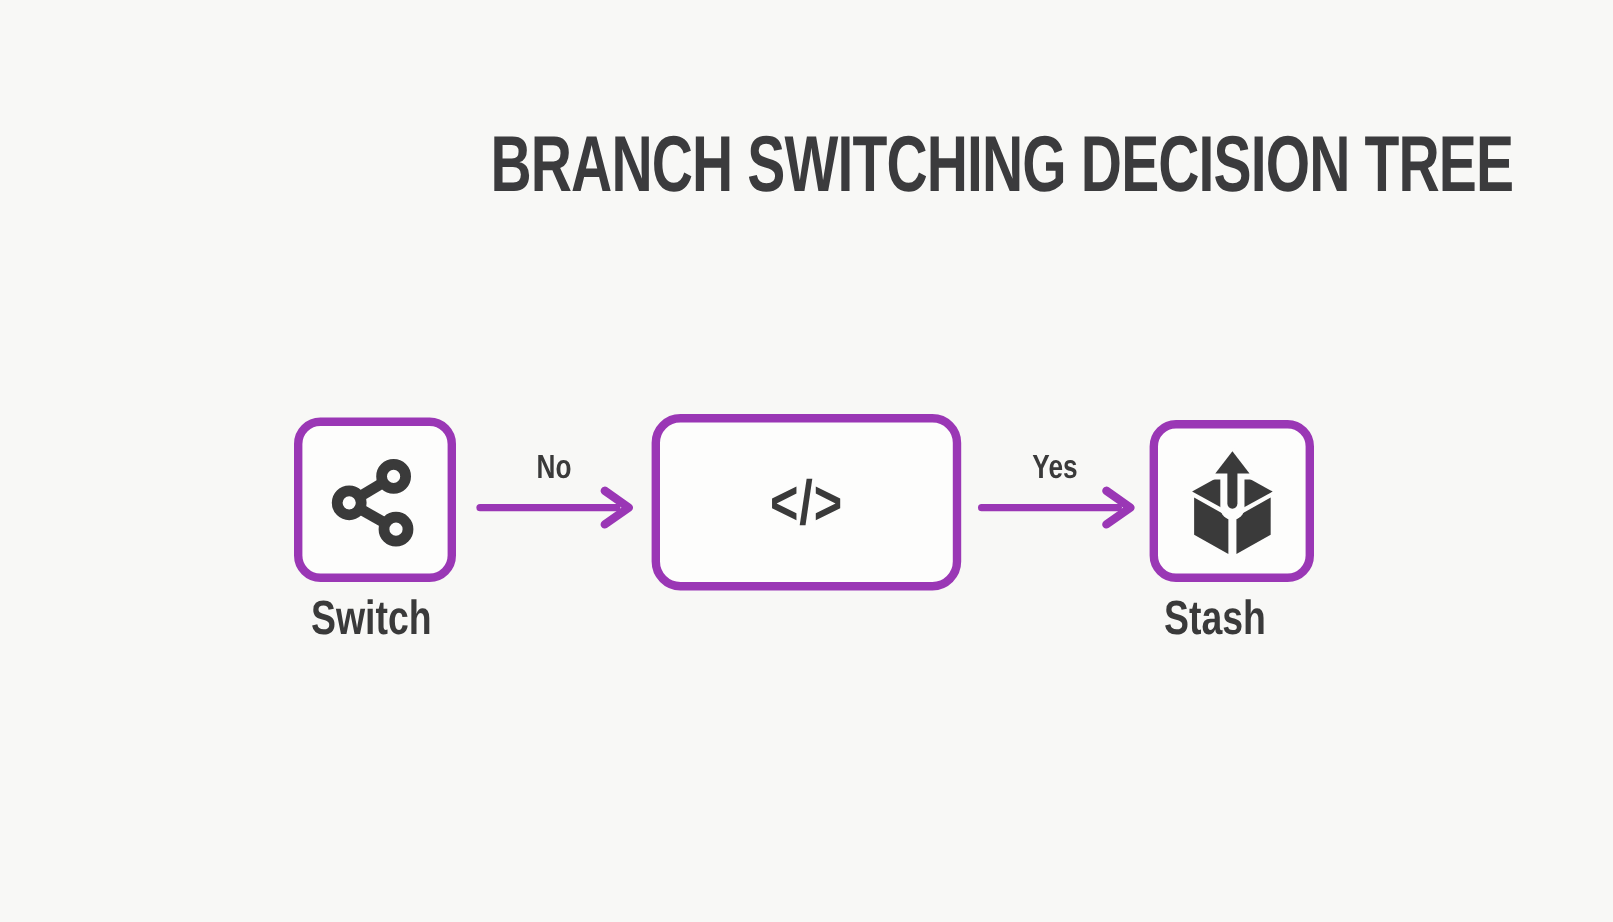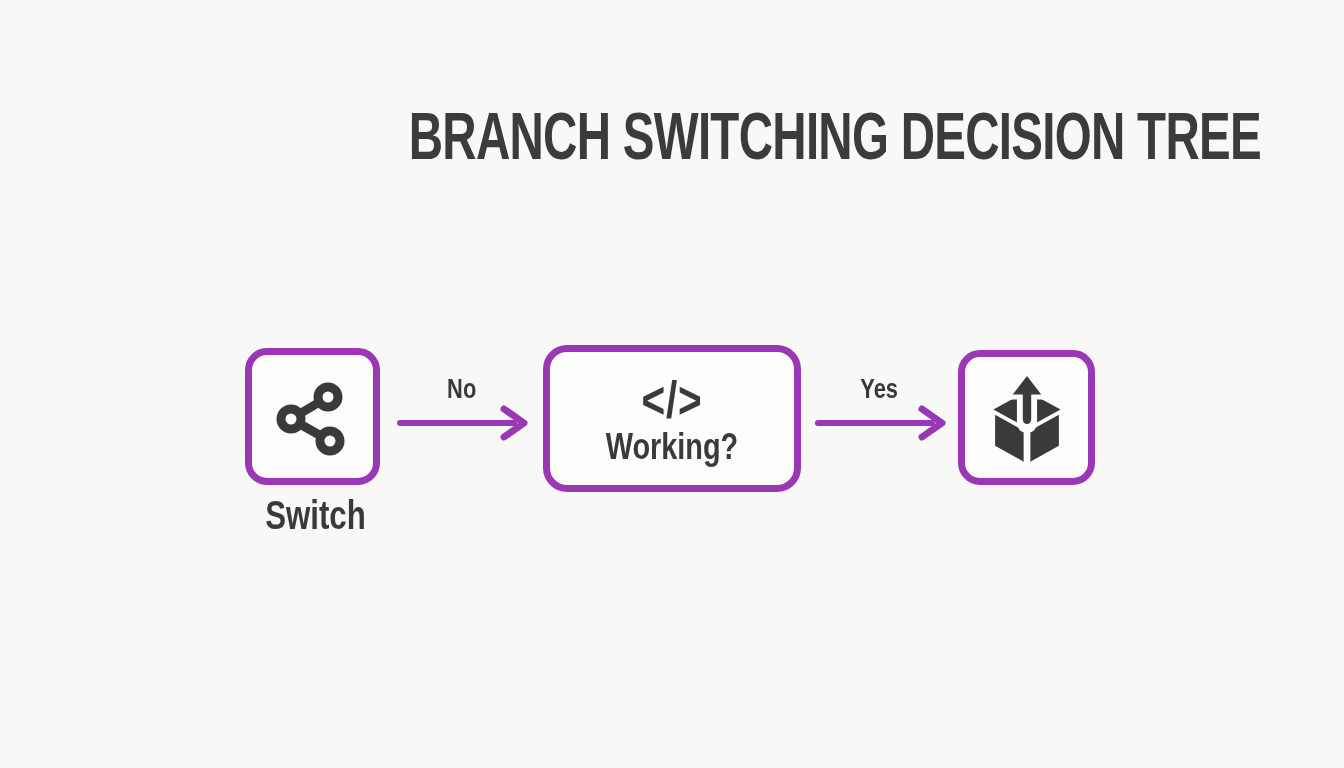--- a/index.html
+++ b/index.html
@@ -30,21 +30,21 @@
 
   .code-glyph{
     font-weight:700;font-size:52px;line-height:54px;color:#3a3a3a;
     letter-spacing:1px;margin-top:2px;
   }
   .working-text{
     font-weight:700;font-size:37px;line-height:40px;color:#3a3a3a;
   }
 
   .node-label{
-    position:absolute;text-align:right;font-weight:700;font-size:40px;
+    position:absolute;text-align:left;font-weight:700;font-size:40px;
     line-height:42px;color:#3a3a3a;
   }
   .label-switch{left:245px;top:494px;width:135px;}
   .label-stash{left:958px;top:494px;width:137px;}
 
   .edge-label{
     position:absolute;text-align:center;font-weight:700;font-size:28px;
     line-height:34px;color:#3a3a3a;
   }
   .label-no{left:396px;top:372px;width:132px;}
@@ -85,23 +85,20 @@
     <path d="M108 8 L128 22 L108 36" fill="none" stroke="#9a37b5" stroke-width="7" stroke-linecap="round" stroke-linejoin="round"></path>
   </svg>
   <div class="edge-label label-no">
     <span class="cond-mid">No</span>
   </div>
 
   <div class="node node-working">
     <div class="code-glyph">
       <span class="cond-mid">&lt;/&gt;</span>
     </div>
-    <div class="working-text">
-      <span class="cond-mid">Working?</span>
-    </div>
   </div>
 
   <svg class="arrow arrow-yes" viewBox="0 0 134 44">
     <line x1="4" y1="22" x2="118" y2="22" stroke="#9a37b5" stroke-width="6" stroke-linecap="round"></line>
     <path d="M108 8 L128 22 L108 36" fill="none" stroke="#9a37b5" stroke-width="7" stroke-linecap="round" stroke-linejoin="round"></path>
   </svg>
   <div class="edge-label label-yes">
     <span class="cond-mid">Yes</span>
   </div>
 
@@ -112,14 +109,17 @@
       <polygon points="12,52 46,71 46,108 12,89" fill="#3a3a3a"></polygon>
       <polygon points="88,52 54,71 54,108 88,89" fill="#3a3a3a"></polygon>
 
       <line x1="50" y1="62" x2="50" y2="20" stroke="#fdfdfc" stroke-width="24" stroke-linecap="round"></line>
       <polygon points="50,0 74,34 26,34" fill="#fdfdfc"></polygon>
 
       <line x1="50" y1="58" x2="50" y2="26" stroke="#3a3a3a" stroke-width="10" stroke-linecap="round"></line>
       <polygon points="50,6 67,28 33,28" fill="#3a3a3a"></polygon>
     </svg>
   </div>
+  <div class="node-label label-stash">
+    <span class="cond-mid">Stash</span>
+  </div>
 
 </div>
 
 </body></html>

